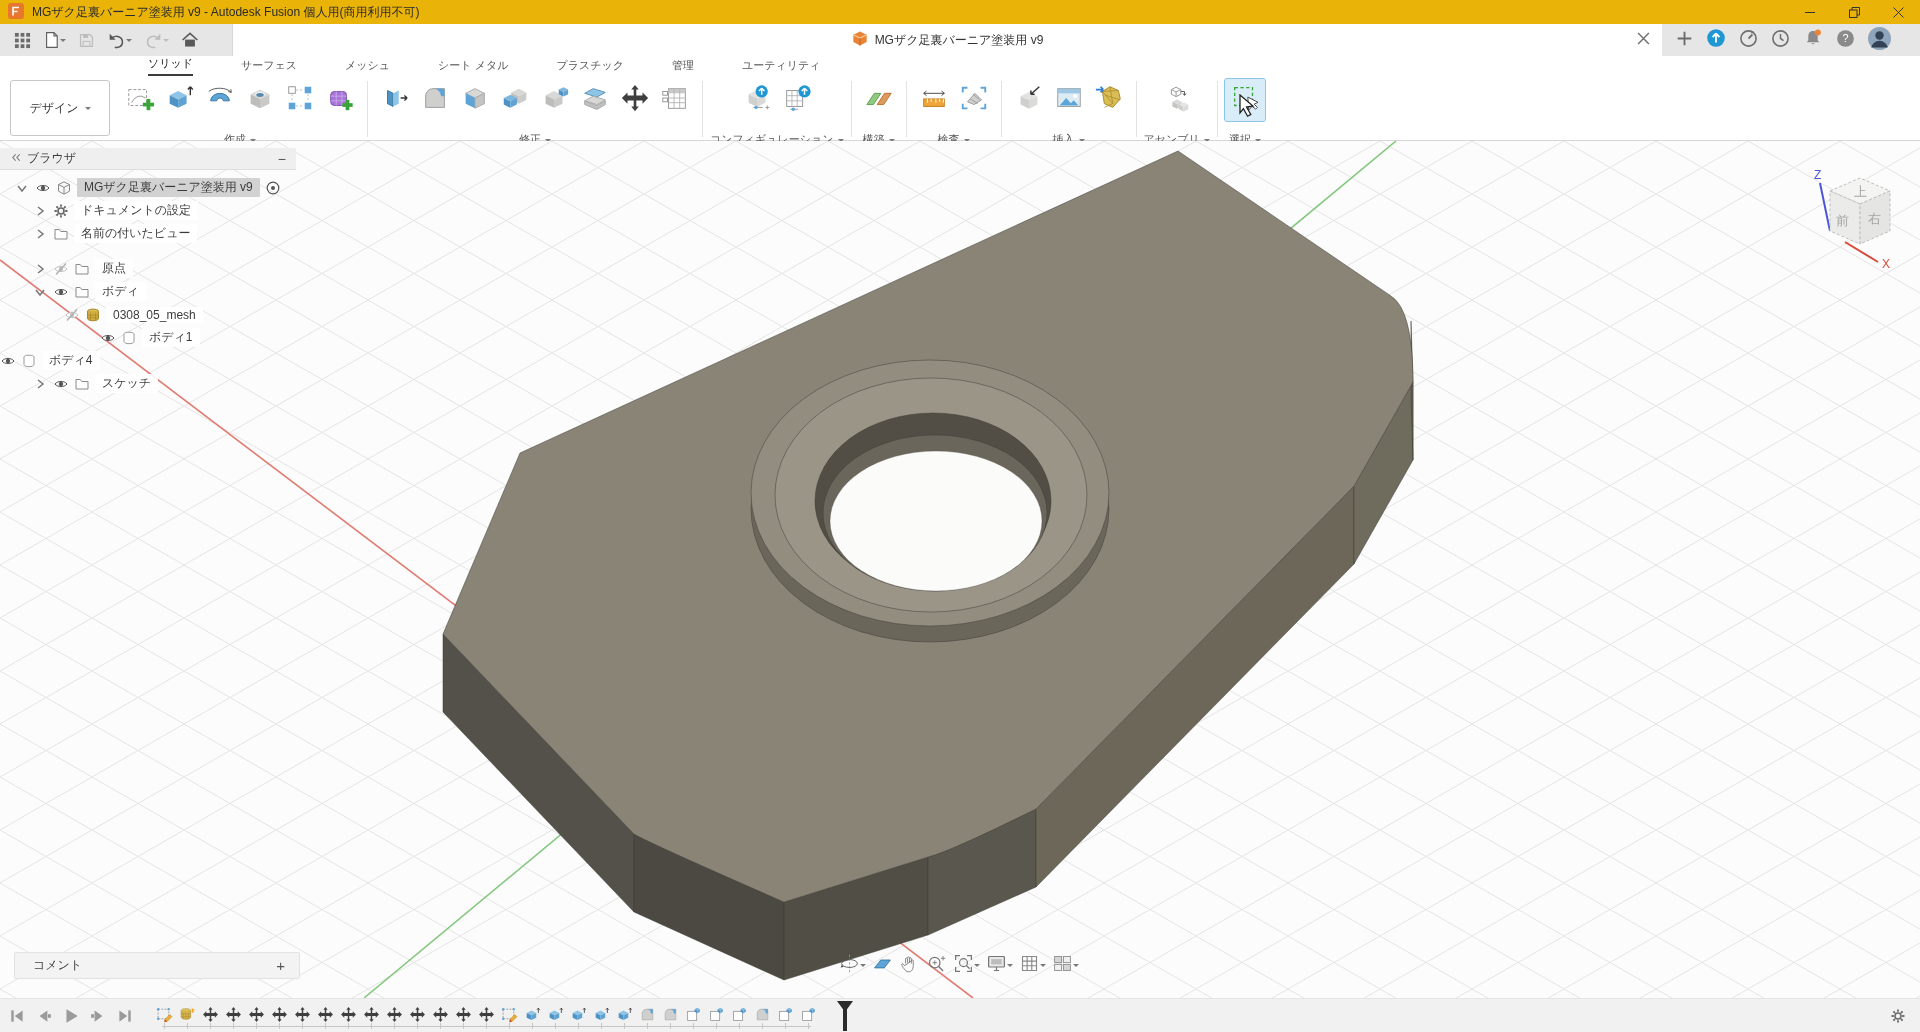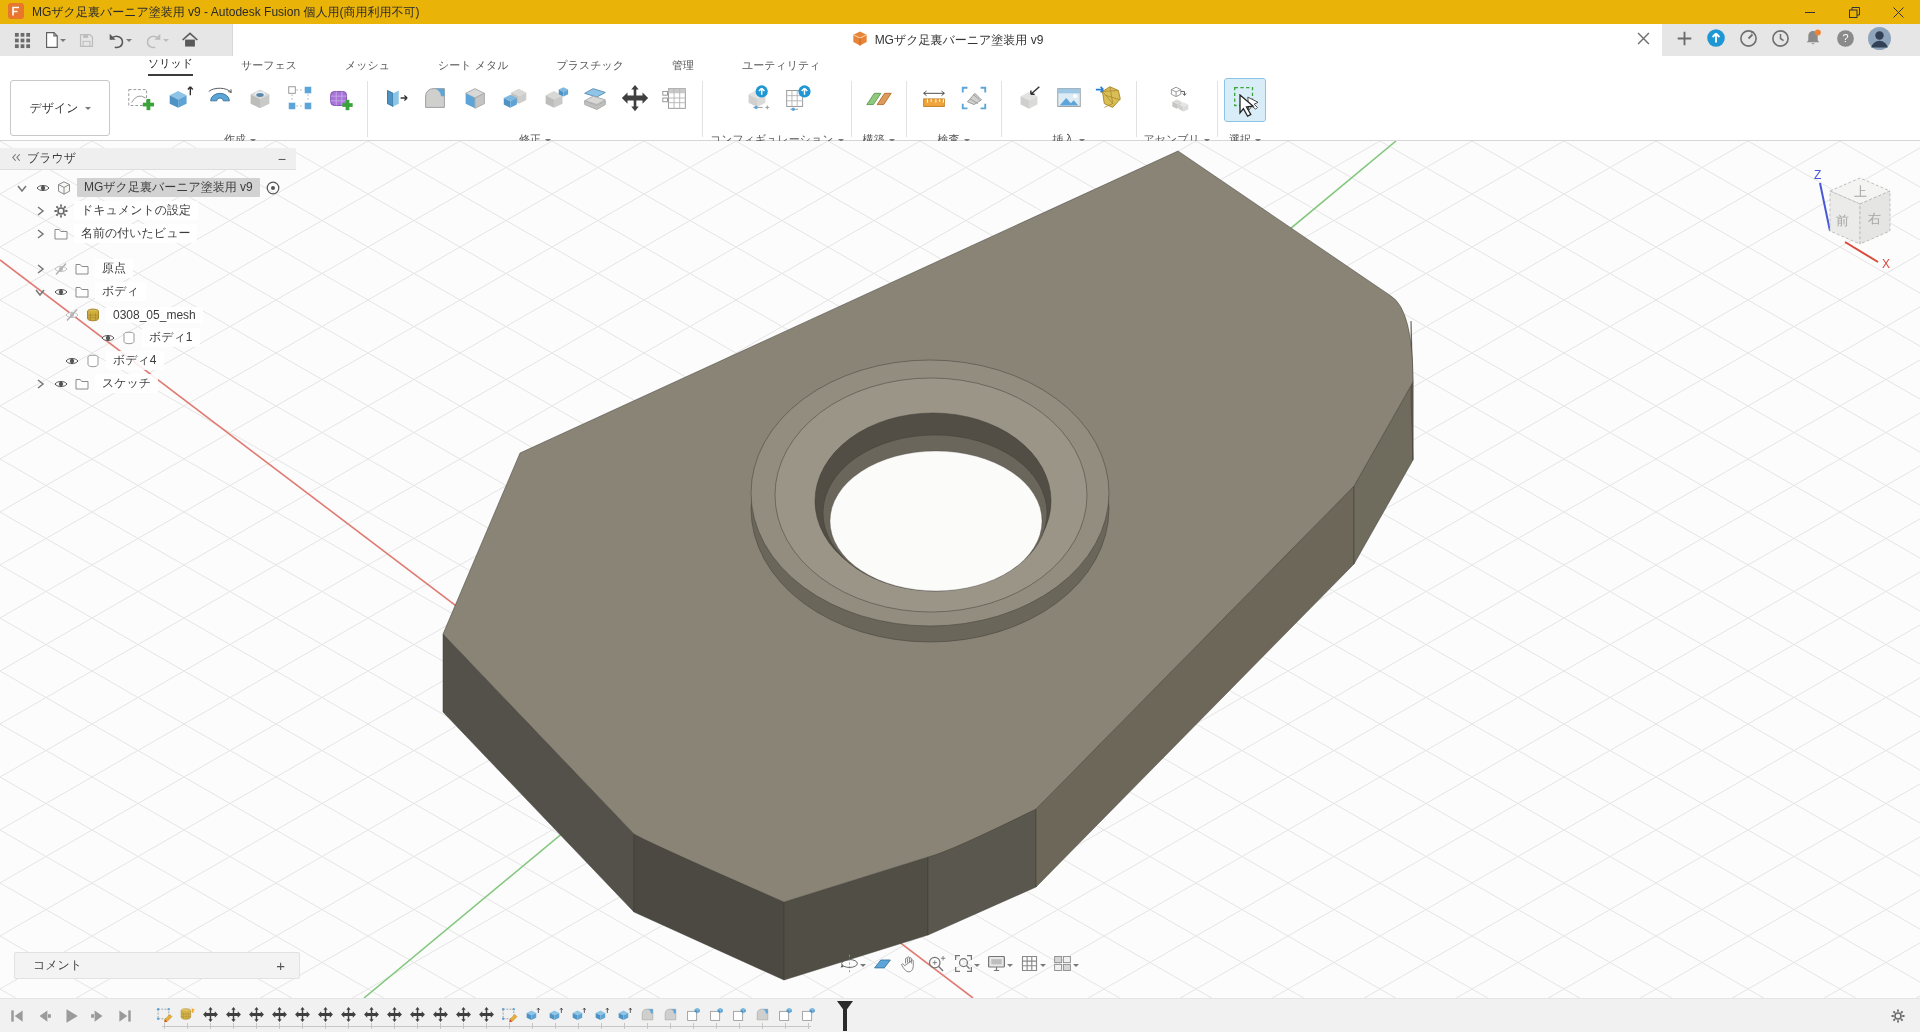--- a/index.html
+++ b/index.html
@@ -685,21 +685,21 @@
               </svg>
             </span>
             <span class="b-cell">
               <svg viewBox="0 0 16 16" xmlns="http://www.w3.org/2000/svg">
                 <ellipse cx="8" cy="4.3" rx="5" ry="2.1" fill="#fff" stroke="#9a9a9a"></ellipse>
                 <path d="M3 4.3v7.2c0 1.2 2.2 2.2 5 2.2s5-1 5-2.2V4.3" fill="#fff" stroke="#9a9a9a"></path>
               </svg>
             </span>
             <span class="b-label">ボディ1</span>
           </div>
-          <div class="b-row" style="padding-left: 64px;">
+          <div class="b-row" style="">
             <span class="b-cell">
               <svg viewBox="0 0 16 16" xmlns="http://www.w3.org/2000/svg">
                 <path d="M2 8c2.6-3.4 9.4-3.4 12 0-2.6 3.4-9.4 3.4-12 0z" fill="#fff" stroke="#555"></path>
                 <circle cx="8" cy="8" r="2.2" fill="#555"></circle>
               </svg>
             </span>
             <span class="b-cell">
               <svg viewBox="0 0 16 16" xmlns="http://www.w3.org/2000/svg">
                 <ellipse cx="8" cy="4.3" rx="5" ry="2.1" fill="#fff" stroke="#9a9a9a"></ellipse>
                 <path d="M3 4.3v7.2c0 1.2 2.2 2.2 5 2.2s5-1 5-2.2V4.3" fill="#fff" stroke="#9a9a9a"></path>

